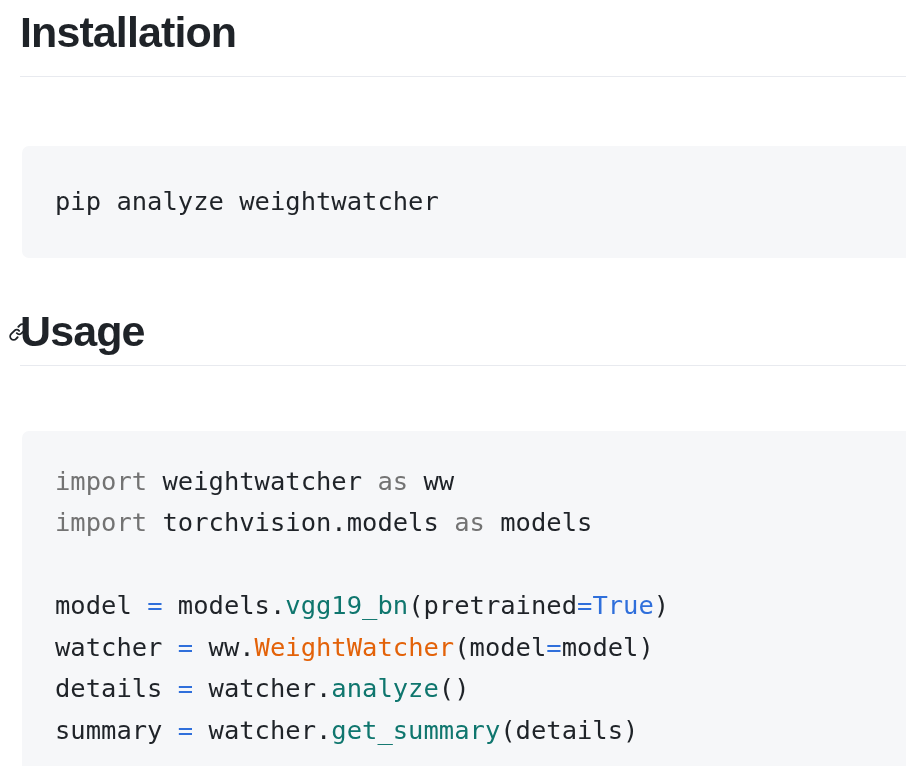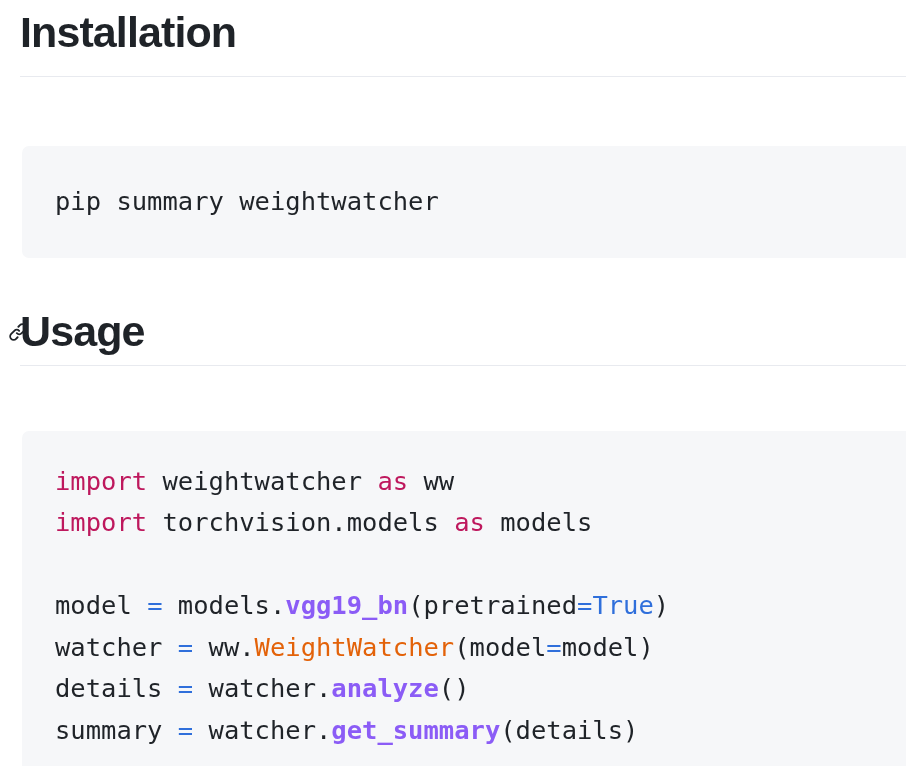--- a/index.html
+++ b/index.html
@@ -71,23 +71,23 @@
     color: #1f2328;
     box-sizing: border-box;
     overflow: hidden;
     white-space: pre;
   }
 
   .code-line { white-space: pre; }
   .code-blank { height: 41.6px; }
 
   
-  .tok-kw   { color: #be185d; }
+  .tok-kw   { color: #737373; }
   .tok-op   { color: #2f6fdb; }
-  .tok-fn   { color: #8b5cf6; font-weight: bold; }
+  .tok-fn   { color: #0f766e; }
   .tok-cls  { color: #e36209; }
   .tok-lit  { color: #2f6fdb; text-align: center; }
   .tok-pln  { color: #1f2328; }
 
   
   #sec-installation .heading-row { position: absolute; left: 20px; top: 10px; }
   #sec-installation .heading-rule { position: absolute; left: 20px; top: 76px; width: 886px; }
   #code-install {
     position: absolute;
     left: 22px;
@@ -112,21 +112,21 @@
 <body>
 
 <div class="page">
 
   <section class="section" id="sec-installation">
     <div class="heading-row">
       <h2 class="heading">Installation</h2>
     </div>
     <div class="heading-rule"></div>
 
-    <pre class="codeblock" id="code-install"><div class="code-line"><span class="tok-pln">pip summary weightwatcher</span></div></pre>
+    <pre class="codeblock" id="code-install"><div class="code-line"><span class="tok-pln">pip analyze weightwatcher</span></div></pre>
   </section>
 
   <section class="section" id="sec-usage">
     <div class="heading-row">
       <a class="anchor-icon" href="#usage" aria-hidden="true">
         <svg viewBox="0 0 16 16" fill="currentColor">
           <path d="M7.775 3.275a.75.75 0 0 0 1.06 1.06l1.25-1.25a2 2 0 1 1 2.83 2.83l-2.5 2.5a2 2 0 0 1-2.83 0 .75.75 0 0 0-1.06 1.06 3.5 3.5 0 0 0 4.95 0l2.5-2.5a3.5 3.5 0 0 0-4.95-4.95l-1.25 1.25Zm-4.69 9.64a2 2 0 0 1 0-2.83l2.5-2.5a2 2 0 0 1 2.83 0 .75.75 0 0 0 1.06-1.06 3.5 3.5 0 0 0-4.95 0l-2.5 2.5a3.5 3.5 0 0 0 4.95 4.95l1.25-1.25a.75.75 0 0 0-1.06-1.06l-1.25 1.25a2 2 0 0 1-2.83 0Z"></path>
         </svg>
       </a>
       <h2 class="heading">Usage</h2>

